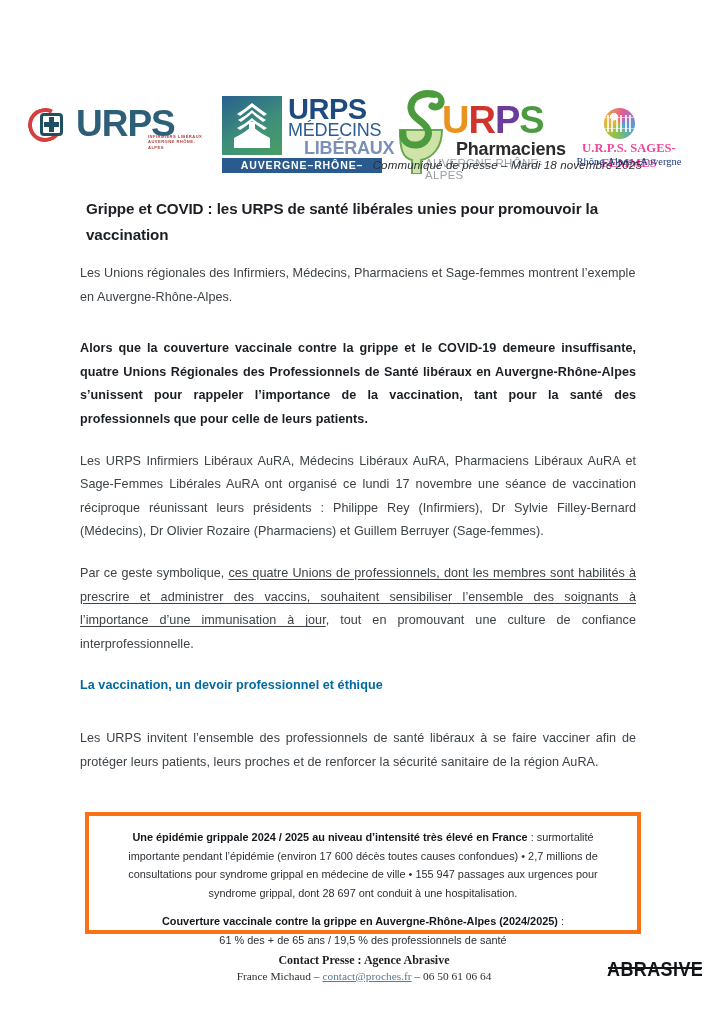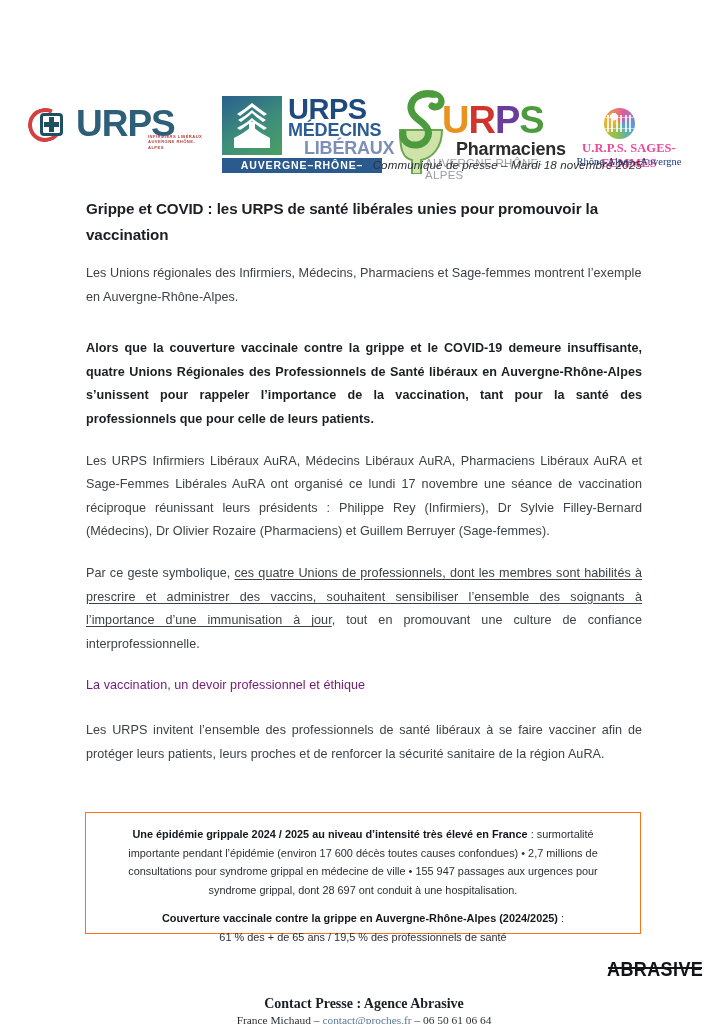--- a/index.html
+++ b/index.html
@@ -73,21 +73,21 @@
     position:absolute; left:6px; top:6px; width:48px; height:46px;
   }
   .med-tree svg { display:block; }
   .med-urps {
     position:absolute; left:66px; top:-2px;
     font-size:29px; font-weight:800; color:#1f4a7d; letter-spacing:-0.5px;
     line-height:30px;
   }
   .med-medecins {
     position:absolute; left:66px; top:25px;
-    font-size:18px; font-weight:700; color:#2c5d92; letter-spacing:-0.2px;
+    font-size:18px; font-weight:400; color:#2c5d92; letter-spacing:-0.2px;
     line-height:19px;
   }
   .med-liberaux {
     position:absolute; left:66px; top:43px;
     font-size:18px; font-weight:700; color:#7b8fb8; letter-spacing:-0.2px;
     line-height:19px;
     margin-left:16px;
   }
   .med-band {
     position:absolute; left:0; top:62px; width:160px; height:15px;
@@ -156,58 +156,58 @@
     position:absolute; left:86px; top:158px; width:556px;
     text-align:right; font-style:italic; font-size:11.6px;
     color:#2b2f33; letter-spacing:.1px;
   }
   .headline {
     position:absolute; left:86px; top:186px; width:556px;
     font-size:15.2px; font-weight:700; color:#1b1f24;
     line-height:26px; letter-spacing:-.1px;
   }
   .content {
-    position:absolute; left:86px; top:262px; width:556px;
+    position:absolute; left:80px; top:262px; width:556px;
   }
   .p {
     font-size:12.6px; line-height:23.6px; color:#3c4247;
     margin:0 0 18px 0; text-align:justify; letter-spacing:.05px;
   }
   .p.lead { text-align:left; }
   .p.bold {
     font-weight:700; color:#1b1f24; text-align:justify;margin-top:28px;
   }
   .p.subhead {
-    font-weight:400; color:#701a75; font-size:12.6px;
-    margin-bottom:21px; text-align:left;
+    font-weight:700; color:#0369a1; font-size:12.6px;
+    margin-bottom:29px; text-align:left;
   }
   .p.last { text-align:justify; }
   .u { text-decoration: underline; text-underline-offset:2px; }
 
   
   .stats-box {
     position:absolute; left:85px; top:812px; width:556px; height:122px;
-    border:1px solid #f97316; background:#fff;
+    border:4px solid #f97316; background:#fff;
     padding:12px 22px 10px 22px;
   }
   .stat-p {
     font-size:10.9px; line-height:18.6px; color:#2b3035;
     text-align:center; margin:0;
   }
   .stat-p b { font-weight:700; color:#14181c; }
   .stat-gap { height:10px; }
 
   
   .footer {
     position:absolute; left:86px; top:952px; width:556px;
     text-align:center;
   }
   .f1 {
     font-family:"Liberation Serif", serif;
-    font-size:14px; font-weight:700; color:#1b1f24; line-height:16px;margin-top:44px;
+    font-size:12px; font-weight:700; color:#1b1f24; line-height:16px;
   }
   .f2 {
     font-family:"Liberation Serif", serif;
     font-size:11.4px; color:#2b3035; line-height:16px;
   }
   .f2 a, .f2 .mail {
     color:#5a7a96; text-decoration:underline; text-underline-offset:1px;
   }
 
   .abrasive {

